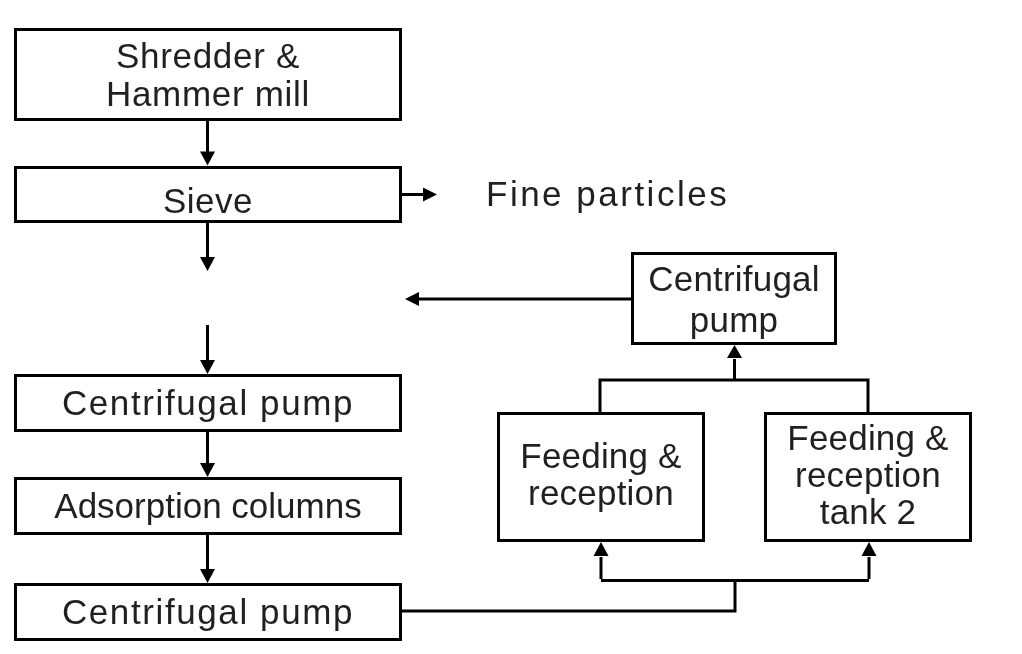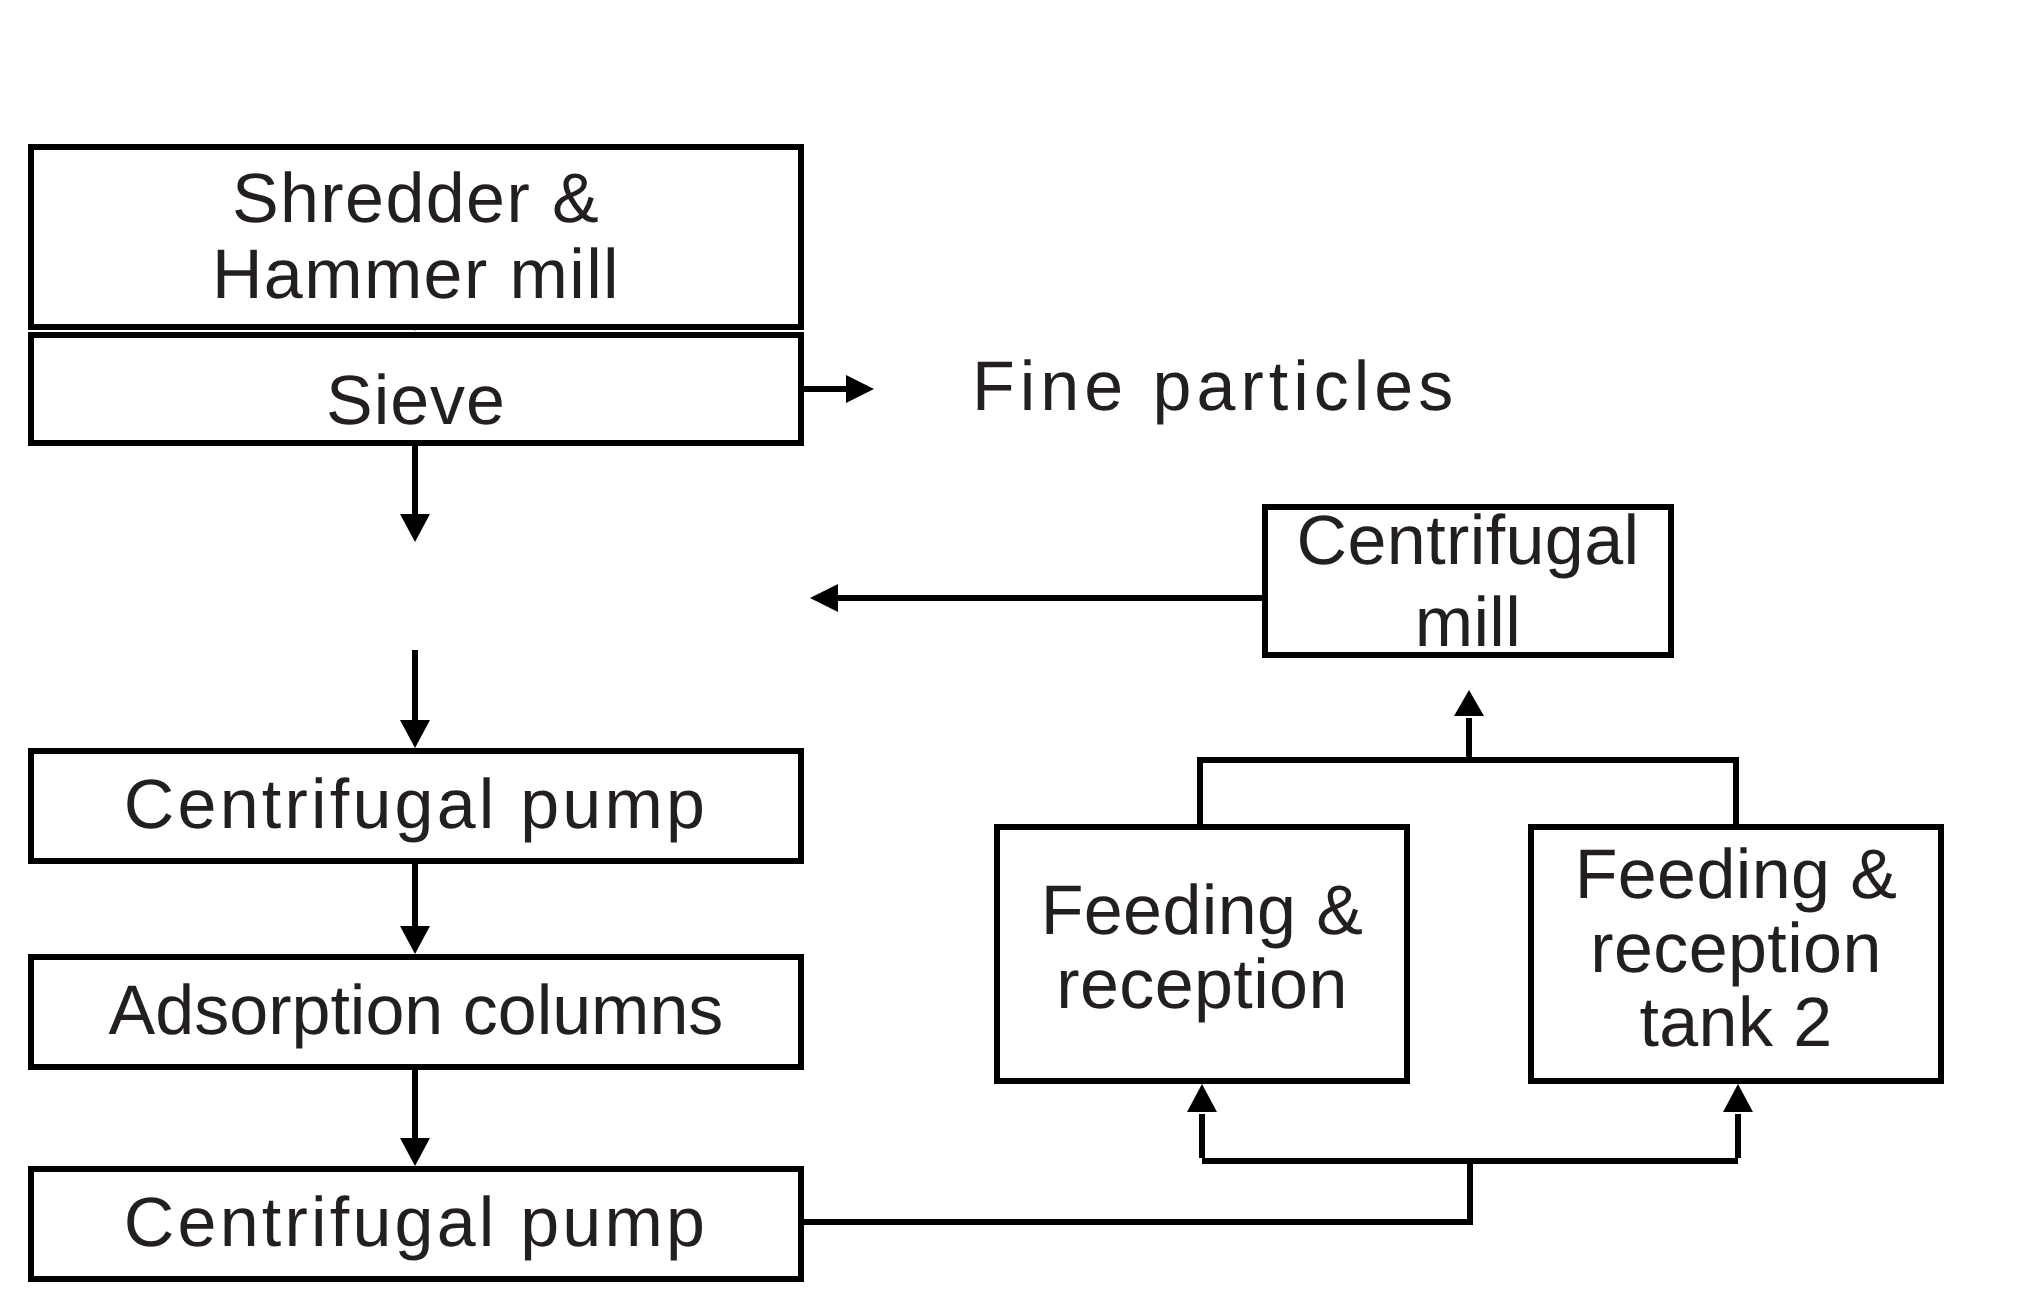--- a/index.html
+++ b/index.html
@@ -26,21 +26,21 @@
     align-items: center;
     justify-content: center;
     text-align: center;
     font-size: 35px;
     line-height: 38px;
     letter-spacing: 0.3px;
     z-index: 2;
   }
   .node span { display: block; white-space: nowrap; }
   .ls-wide  { letter-spacing: 1.6px; text-align: center; }
-  .ls-mid   { letter-spacing: 0.7px; margin-top: 44px; }
+  .ls-mid   { letter-spacing: 0.7px; }
   .ls-half  { letter-spacing: 0.5px; justify-content: flex-end; }
   .ls-tight { letter-spacing: 0.2px; }
   .ls-none  { letter-spacing: 0px; justify-content: center; }
   .lh-tank  { line-height: 37px; padding-bottom: 6px; }
   .lh-pumpr { line-height: 41px; }
   #edges {
     position: absolute;
     left: 0;
     top: 0;
     z-index: 1;
@@ -127,23 +127,23 @@
   </div>
 
   <div class="node ls-none" style="left:14px; top:477px; width:388px; height:58px;">
     <span>Adsorption columns</span>
   </div>
 
   <div class="node ls-wide" style="left:14px; top:583px; width:388px; height:58px;">
     <span>Centrifugal pump</span>
   </div>
 
-  <div class="node ls-tight lh-pumpr" style="left:631px; top:252px; width:206px; height:77px;text-align:right;">
+  <div class="node ls-tight lh-pumpr" style="left:631px; top:252px; width:206px; height:93px;text-align:right;">
     <span>Centrifugal</span>
-    <span>mill</span>
+    <span>pump</span>
   </div>
 
   <div class="node ls-tight lh-tank" style="left:497px; top:412px; width:208px; height:130px;">
     <span>Feeding &amp;</span>
     <span>reception</span>
   </div>
 
   <div class="node ls-tight lh-tank" style="left:764px; top:412px; width:208px; height:130px;">
     <span>Feeding &amp;</span>
     <span>reception</span>

